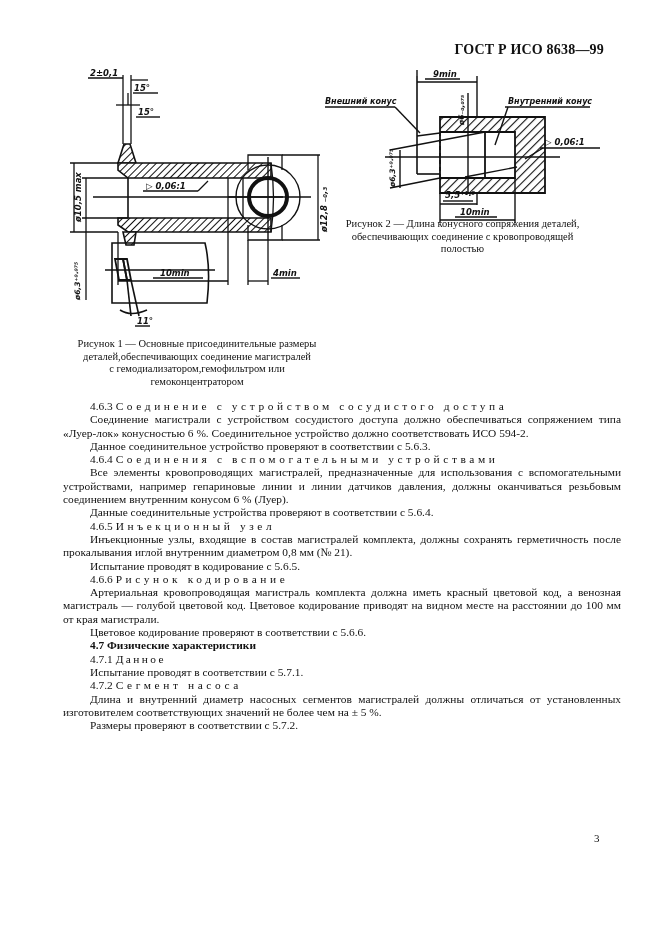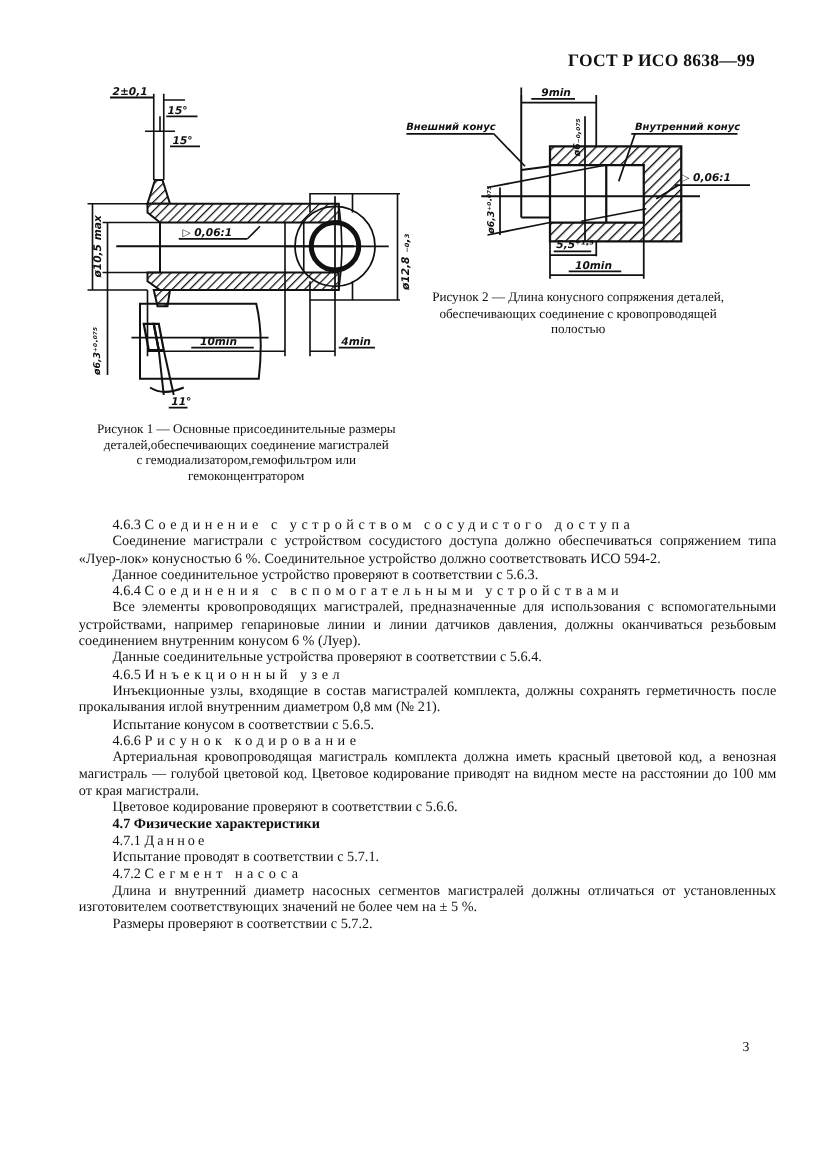--- a/index.html
+++ b/index.html
@@ -12,23 +12,23 @@
       position: absolute; top: 42px; right: 57px;
       font-size: 14px; font-weight: bold; letter-spacing: 0.2px;
     }
     .fig { position: absolute; }
     .fig svg { display: block; }
     .caption {
       position: absolute; text-align: center;
       font-size: 10.5px; line-height: 12.5px;
     }
     .cap1 { left: 62px; top: 338px; width: 270px; }
-    .cap2 { left: 325px; top: 233px; width: 275px; }
+    .cap2 { left: 325px; top: 218px; width: 275px; }
     .text {
-      position: absolute; left: 63px; top: 414px; width: 558px;
+      position: absolute; left: 63px; top: 400px; width: 558px;
       font-size: 11.4px; line-height: 13.3px; text-align: justify;
     }
     .text p { margin: 0; text-indent: 27px; }
     .sp { letter-spacing: 3.6px; }
     .sp2 { letter-spacing: 2.4px; }
     .bold { font-weight: bold; }
     .pageno { position: absolute; left: 594px; top: 832px; font-size: 11px; }
     .draw-label { font-family: "DejaVu Sans", sans-serif; font-style: italic; font-weight: bold; }
   </style>
 </head>
@@ -212,21 +212,21 @@
   <p><span>4.6.3</span> <span class="sp">Соединение с устройством сосудистого доступа</span></p>
   <p>Соединение магистрали с устройством сосудистого доступа должно обеспечиваться сопряжением типа «Луер-лок» конусностью 6 %. Соединительное устройство должно соответствовать ИСО 594-2.</p>
   <p>Данное соединительное устройство проверяют в соответствии с 5.6.3.</p>
 
   <p><span>4.6.4</span> <span class="sp">Соединения с вспомогательными устройствами</span></p>
   <p>Все элементы кровопроводящих магистралей, предназначенные для использования с вспомогательными устройствами, например гепариновые линии и линии датчиков давления, должны оканчиваться резьбовым соединением внутренним конусом 6 % (Луер).</p>
   <p>Данные соединительные устройства проверяют в соответствии с 5.6.4.</p>
 
   <p><span>4.6.5</span> <span class="sp">Инъекционный узел</span></p>
   <p>Инъекционные узлы, входящие в состав магистралей комплекта, должны сохранять герметичность после прокалывания иглой внутренним диаметром 0,8 мм (№ 21).</p>
-  <p>Испытание конусом в соответствии с 5.6.5.</p>
+  <p>Испытание проводят в кодирование с 5.6.5.</p>
 
   <p><span>4.6.6</span> <span class="sp">Рисунок кодирование</span></p>
   <p>Артериальная кровопроводящая магистраль комплекта должна иметь красный цветовой код, а венозная магистраль — голубой цветовой код. Цветовое кодирование приводят на видном месте на расстоянии до 100 мм от края магистрали.</p>
   <p>Цветовое кодирование проверяют в соответствии с 5.6.6.</p>
 
   <p class="bold">4.7 Физические характеристики</p>
 
   <p><span>4.7.1</span> <span class="sp2">Данное</span></p>
   <p>Испытание проводят в соответствии с 5.7.1.</p>
 

